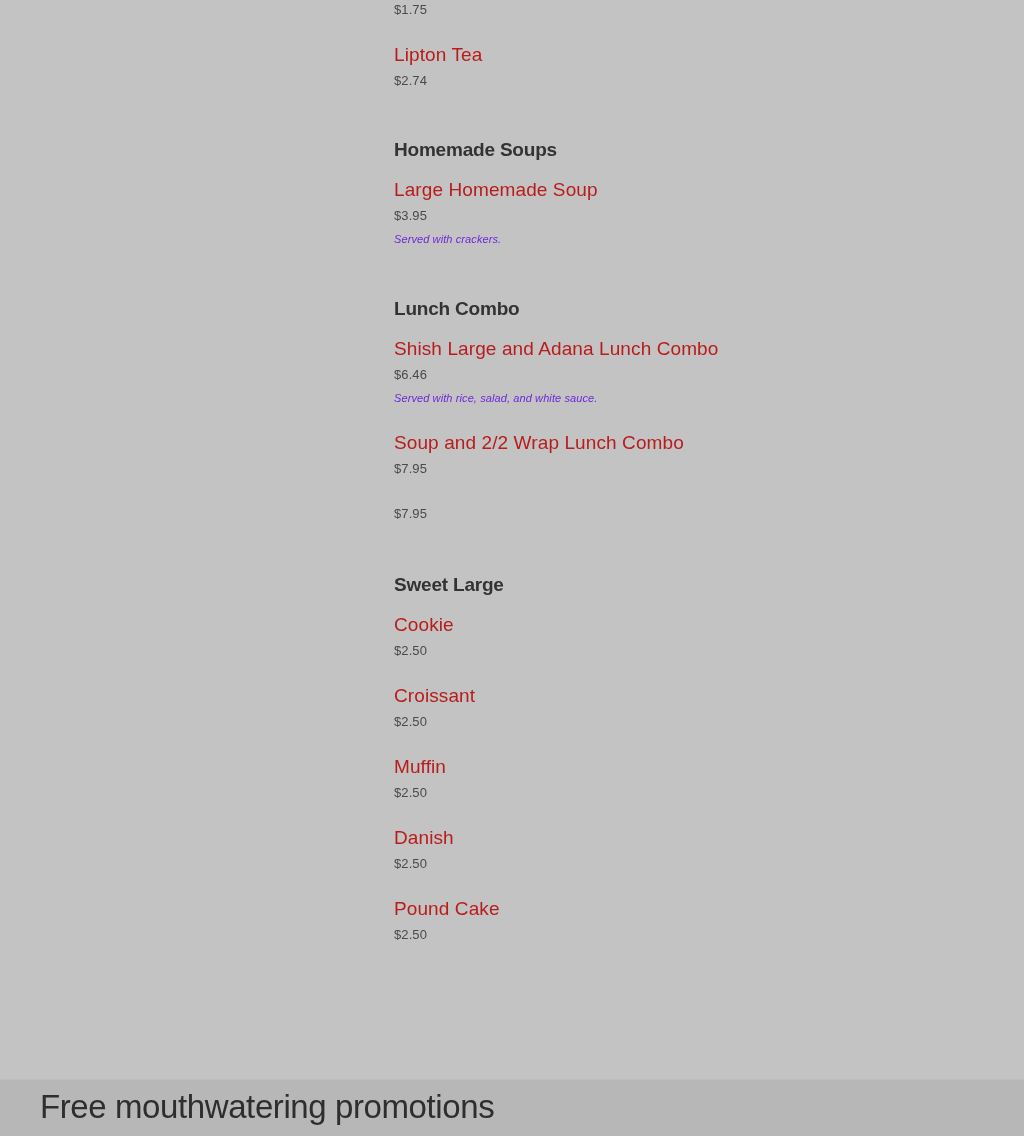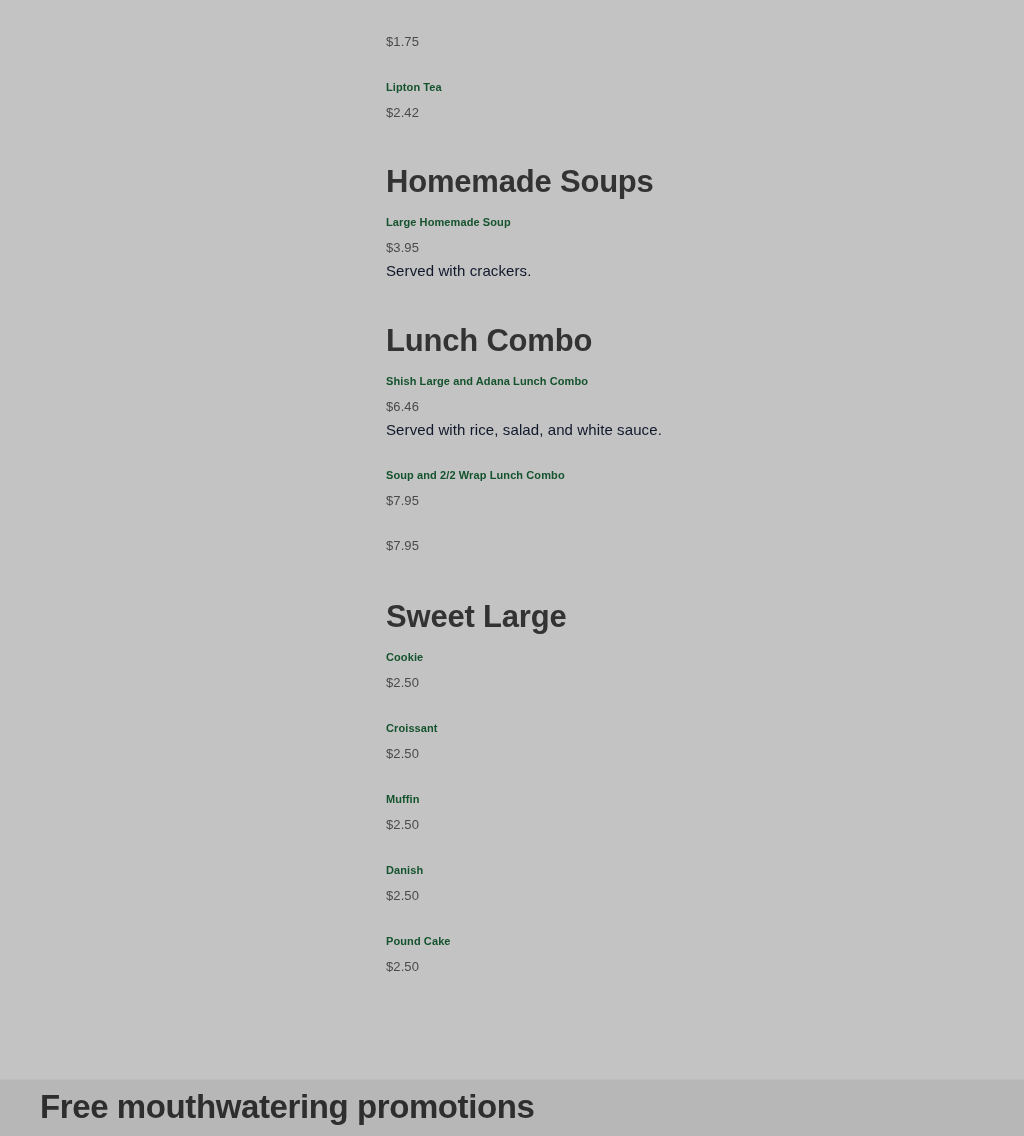--- a/index.html
+++ b/index.html
@@ -16,53 +16,53 @@
     position: relative;
   }
   .page {
     position: relative;
     width: 1024px;
     height: 1136px;
     box-sizing: border-box;
   }
   .menu-column {
     position: absolute;
-    left: 386px;
+    left: 394px;
     top: 0;
     width: 560px;
-    margin-top: 32px;
   }
   
   .item {
     margin: 0 0 26px 0;
   }
   .item-name {
-    font-size: 11px;
+    font-size: 19px;
     line-height: 20px;
-    color: #14532d;
-    font-weight: 700;
+    color: #b91c1c;
+    font-weight: 400;
     letter-spacing: 0.1px;
   }
   .item-price {
     font-size: 13px;
     line-height: 19px;
     color: #4a4a4a;
     margin-top: 6px;
     letter-spacing: 0.1px;
   }
   .item-desc {
-    font-size: 15px;
+    font-size: 11px;
     line-height: 18px;
-    color: #0f172a;
+    color: #6d28d9;
     margin-top: 5px;
     letter-spacing: 0.1px;
+    font-style: italic;
   }
   
   .section-heading {
-    font-size: 31px;
+    font-size: 19px;
     line-height: 28px;
     font-weight: 700;
     color: #333333;
     letter-spacing: -0.2px;
     margin: 0 0 16px 0;
   }
   .section {
     margin-bottom: 0;
   }
   .section + .section {
@@ -83,21 +83,21 @@
     bottom: 0;
     height: 56px;
     background: #b7b7b7;
     overflow: hidden;
   }
   .bottom-band-title {
     position: absolute;
     left: 40px;
     top: 8px;
     font-size: 33px;
-    font-weight: 700;
+    font-weight: 400;
     color: #2e2e2e;
     letter-spacing: -0.4px;
     white-space: nowrap;
   }
   .page-divider {
     position: absolute;
     left: 0;
     right: 0;
     bottom: 56px;
     height: 1px;
@@ -110,21 +110,21 @@
 <div class="page">
 
   <div class="menu-column">
 
     <div class="top-fragment">
       <div class="item">
         <div class="item-price lead">$1.75</div>
       </div>
       <div class="item">
         <div class="item-name">Lipton Tea</div>
-        <div class="item-price">$2.42</div>
+        <div class="item-price">$2.74</div>
       </div>
     </div>
 
     <div class="section" style="margin-top:46px;">
       <div class="section-heading">Homemade Soups</div>
       <div class="item">
         <div class="item-name">Large Homemade Soup</div>
         <div class="item-price">$3.95</div>
         <div class="item-desc">Served with crackers.</div>
       </div>

